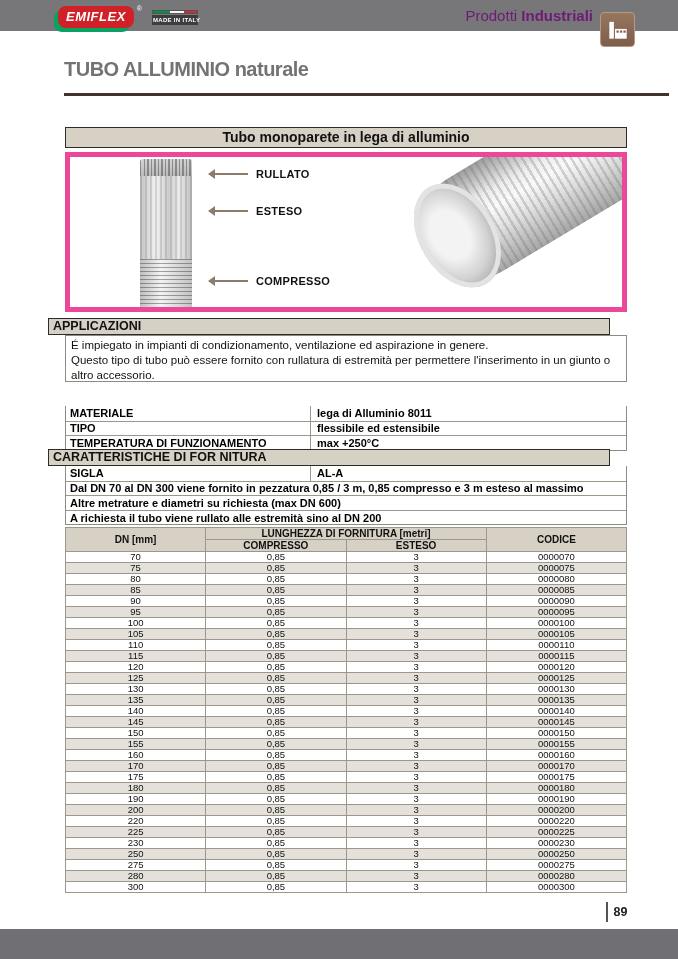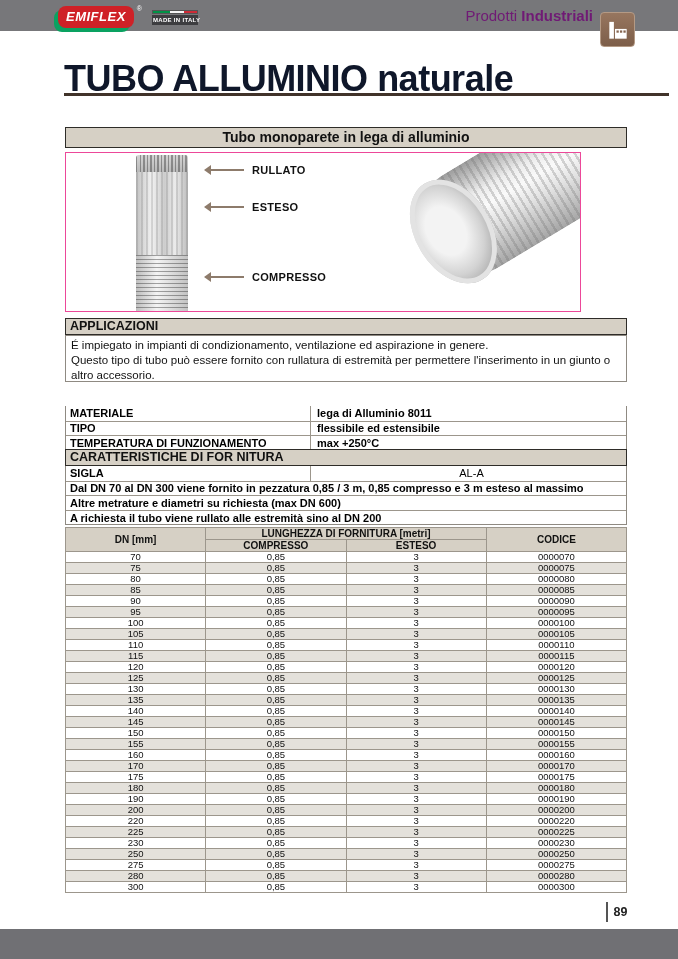--- a/index.html
+++ b/index.html
@@ -18,30 +18,30 @@
               background:linear-gradient(90deg,#009246 0 38%,#f5f5f5 38% 70%,#ce2b37 70%); }
   .mii-badge { margin-top:1px; background:#3d3d40; color:#fff; font-weight:bold; font-size:6px;
                letter-spacing:.3px; text-align:center; padding:2px 1px; white-space:nowrap; }
   .category { position:absolute; right:85px; top:7px; color:#701a75; font-size:15px; }
   .category b { font-weight:bold; }
   .factory-badge { position:absolute; left:600px; top:12px; width:35px; height:35px; border-radius:4px;
                    background:linear-gradient(180deg,#97765f,#7d5e49); border:1px solid #b49a85;
                    display:flex; align-items:center; justify-content:center; }
 
   
-  .page-title { position:absolute; left:64px; top:58px; font-size:36px; font-weight:bold;
-                color:#0f172a; letter-spacing:-0.5px; }
+  .page-title { position:absolute; left:64px; top:58px; font-size:20px; font-weight:bold;
+                color:#737373; letter-spacing:-0.5px; }
   .title-rule { position:absolute; left:64px; top:93px; width:605px; height:3px; background:#41332a; }
 
   
   .banner { position:absolute; left:65px; top:127px; width:562px; height:21px; background:#d6d0c5;
             border:1px solid #2e2c28; text-align:center; font-weight:bold; font-size:14px;
             line-height:19px; color:#111; }
-  .imgbox { position:absolute; left:65px; top:152px; width:516px; height:160px; background:#fff;
-            border:1px solid #ec4899; overflow:hidden; }
+  .imgbox { position:absolute; left:65px; top:152px; width:562px; height:160px; background:#fff;
+            border:5px solid #ec4899; overflow:hidden; }
   .tube-v { position:absolute; left:70px; top:2px; width:52px; height:157px; }
   .tube-v .sec-rullato { height:17px; border-radius:3px 3px 0 0;
       background: repeating-linear-gradient(90deg, rgba(90,90,90,.55) 0 1.5px, rgba(255,255,255,.1) 1.5px 3.5px),
                   linear-gradient(180deg,#cfcfcf,#b2b2b2); }
   .tube-v .sec-esteso { height:83px;
       background: repeating-linear-gradient(90deg, rgba(120,120,120,.25) 0 2px, rgba(255,255,255,0) 2px 5px),
                   linear-gradient(90deg,#c2c2c2,#f1f1f1 30%,#cdcdcd 55%,#ebebeb 75%,#bdbdbd); }
   .tube-v .sec-compresso { height:57px;
       background: repeating-linear-gradient(180deg, rgba(80,80,80,.5) 0 1.5px, rgba(255,255,255,.15) 1.5px 4px),
                   linear-gradient(90deg,#b3b3b3,#f2f2f2 40%,#b8b8b8); }
@@ -52,34 +52,34 @@
   .tube-d .opening { position:absolute; left:-6px; top:-2px; width:76px; height:112px; border-radius:50%;
             background: radial-gradient(ellipse at 42% 46%, #f3f3f3 30%, #d2d2d2 55%, #909090 88%);
             box-shadow: inset 0 0 0 5px #e3e3e3; }
   .callout { position:absolute; display:flex; align-items:center; }
   .arrow { position:relative; width:38px; height:2px; background:#8d7b6b; margin-right:8px; }
   .arrow::before { content:""; position:absolute; left:-7px; top:-4px; border:5px solid transparent;
                    border-right:7px solid #8d7b6b; }
   .callout .lbl { font-weight:bold; font-size:11px; color:#111; letter-spacing:.3px; }
 
   
-  .sec-head { position:absolute; left:65px; width:562px; height:17px; background:#d6d0c5;
+  .sec-head { position:absolute; left:48px; width:562px; height:17px; background:#d6d0c5;
               border:1px solid #2e2c28; font-weight:bold; font-size:12.5px; line-height:15px;
               padding-left:4px; color:#111; }
   .app-body { position:absolute; left:65px; top:335px; width:562px; height:47px;
               border:1px solid #8f8a82; background:#fff; font-size:11.5px; line-height:15px;
               padding:2px 5px; color:#111; }
   .spec-table { position:absolute; left:65px; width:562px; border-left:1px solid #8f8a82;
                 border-right:1px solid #8f8a82; border-bottom:1px solid #8f8a82; }
   .spec-row { display:flex; border-top:1px solid #9c968c; height:14.6px; align-items:center; }
   .spec-row:first-child { border-top:none; }
   .spec-label { width:245px; font-weight:bold; font-size:11px; padding-left:4px;
                 border-right:1px solid #9c968c; height:100%; display:flex; align-items:center; }
   .spec-value { flex:1; font-size:11px; font-weight:bold; padding-left:6px; }
-  .spec-value.normal { font-weight:normal;text-align:center; }
+  .spec-value.normal { font-weight:bold; }
   .note-row { border-top:1px solid #9c968c; height:14.6px; display:flex; align-items:center;
               font-weight:bold; font-size:11px; padding-left:4px; }
   .note-row:first-child { border-top:none; }
 
   
   .size-table-wrap { position:absolute; left:65px; top:527px; width:562px; }
   table.size { width:562px; border-collapse:collapse; table-layout:fixed; }
   table.size th, table.size td { border:1px solid #9c968c; text-align:center; color:#111; }
   table.size { border:1px solid #7b766e;padding-left:10px; }
   table.size th { background:#d6d0c5; font-weight:bold; font-size:10px; height:12px; line-height:11px; }

